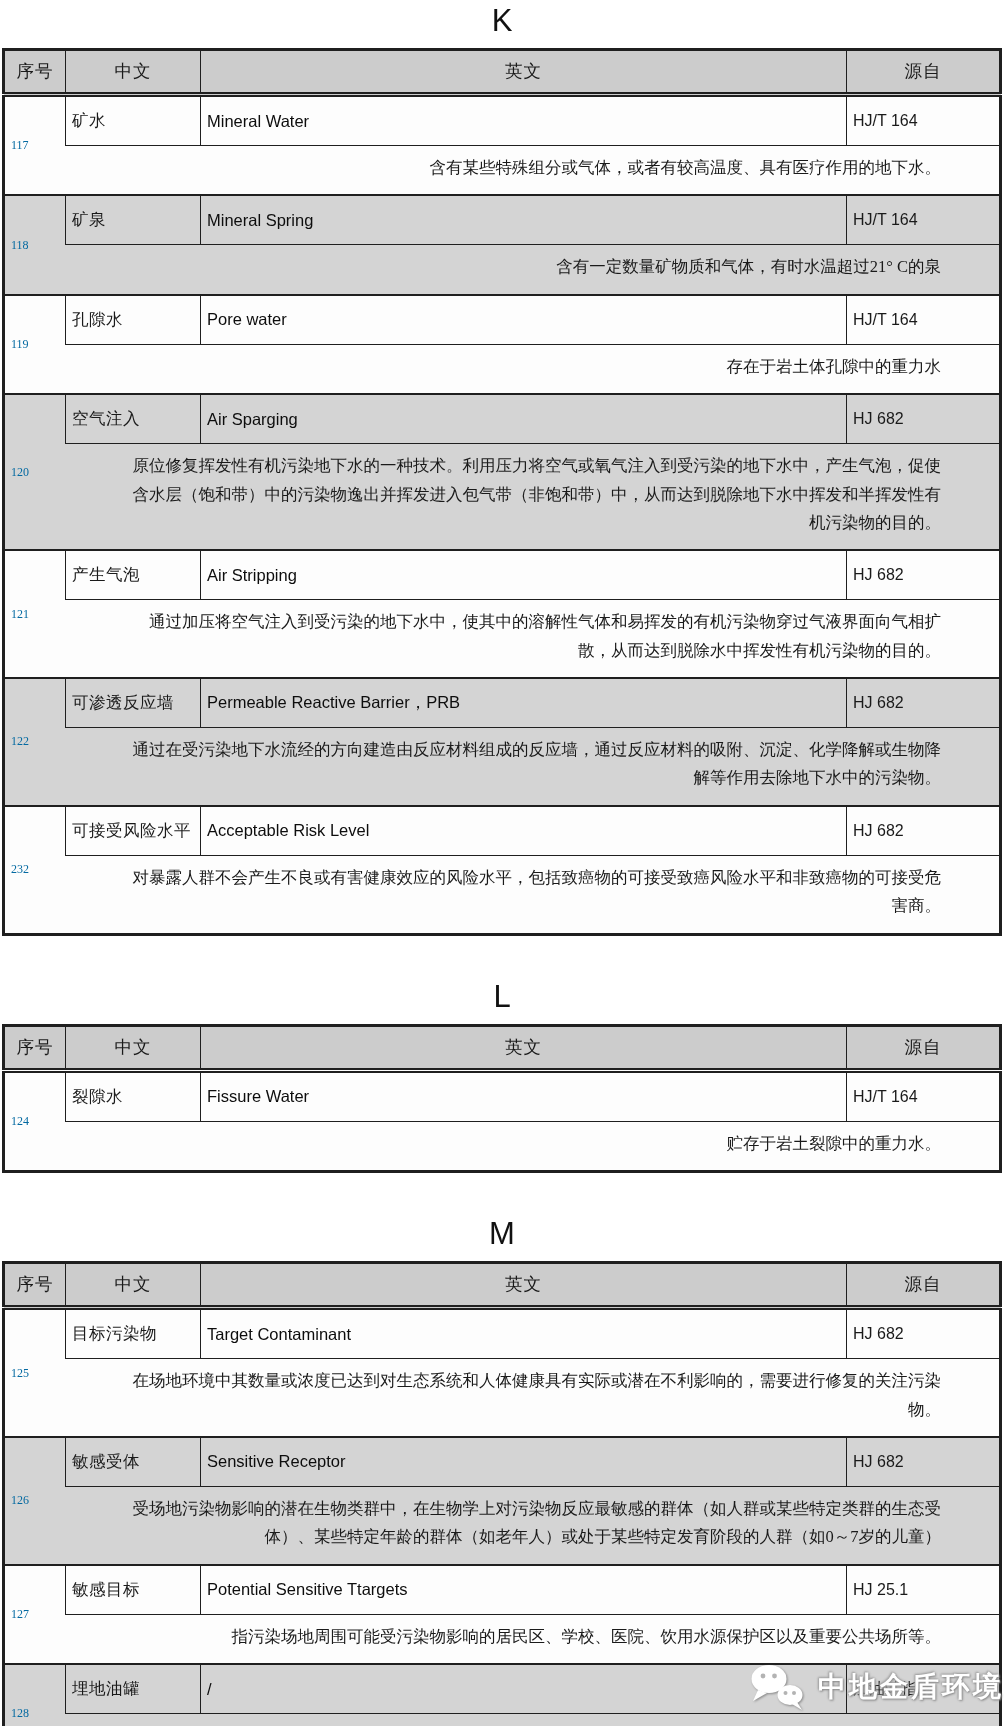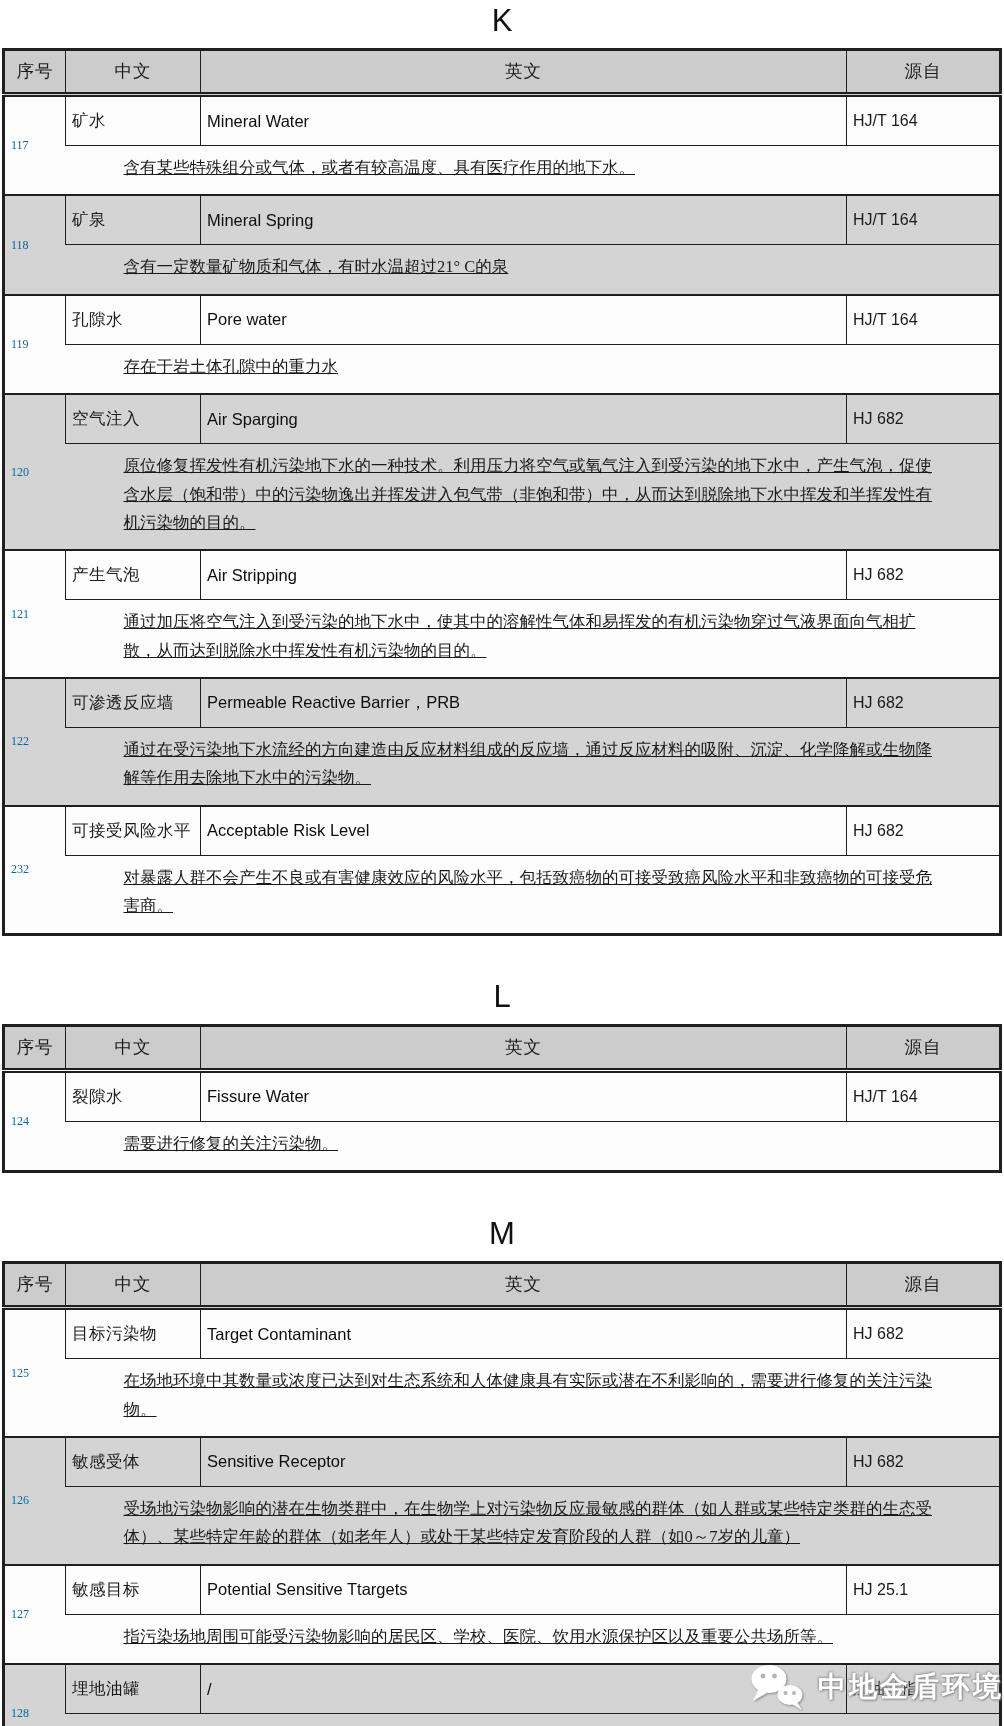--- a/index.html
+++ b/index.html
@@ -71,25 +71,24 @@
     font-family:"Liberation Sans","DejaVu Sans",sans-serif;
     font-size:16.5px;
     color:#0d0d0d;
   }
   td.src-cell{
     font-family:"Liberation Sans","DejaVu Sans",sans-serif;
     font-size:16px;
   }
   tr.def-row td{
     border-top:1px solid var(--border);
-    text-align:left;
+    text-align:right;
     font-size:16.5px;
     line-height:1.72;
     padding:8px 58px 12px;
-    text-decoration:underline;
   }
   tr.shaded td{background:var(--shaded-bg);}
   tr:not(.shaded) td{background:var(--row-bg);}
 
   .watermark{
     position:absolute;
     right:0;
     bottom:14px;
     display:flex;
     align-items:center;
@@ -224,21 +223,21 @@
         </tr>
       </thead>
       <tbody>
   <tr class="term-row">
     <td class="no-cell" rowspan="2">124</td>
     <td class="cn-cell">裂隙水</td>
     <td class="en-cell">Fissure Water</td>
     <td class="src-cell">HJ/T 164</td>
   </tr>
   <tr class="def-row">
-    <td colspan="3">需要进行修复的关注污染物。</td>
+    <td colspan="3">贮存于岩土裂隙中的重力水。</td>
   </tr>
 </tbody>
     </table>
   </section>
 
   <section class="glossary-section">
     <h2 class="section-title">M</h2>
     <table class="glossary-table">
       <colgroup>
         <col class="c-no">

